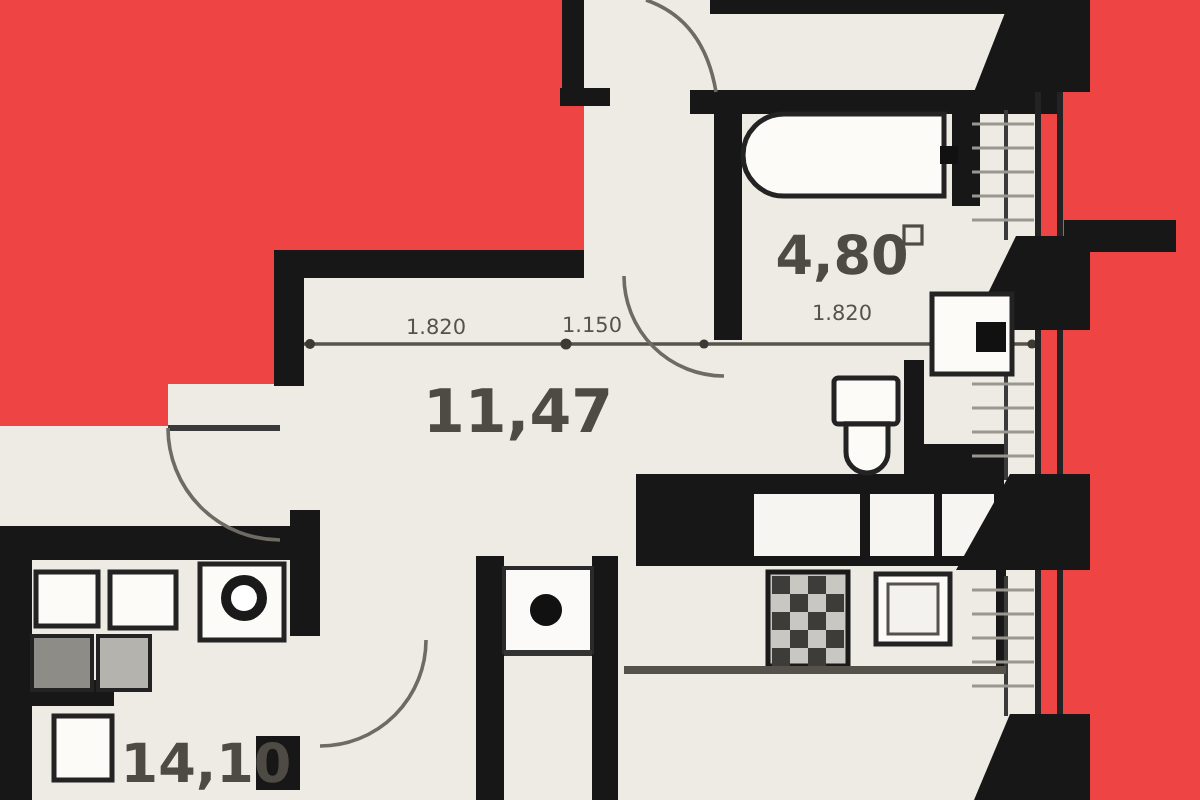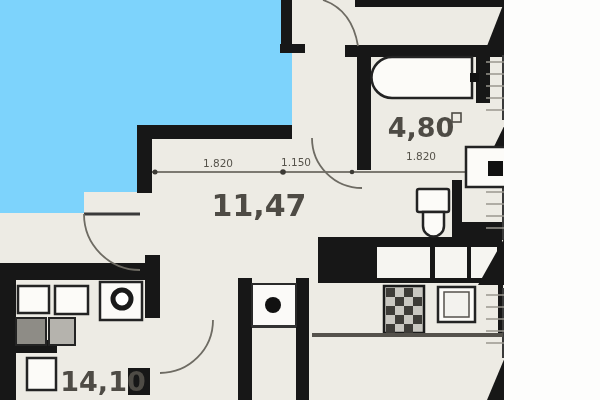--- a/index.html
+++ b/index.html
@@ -1,16 +1,16 @@
 <!DOCTYPE html>
 <html><head>
 <meta charset="utf-8">
 <style>
   html,body{margin:0;padding:0;background:#fdfdfc;}
-  #stage{position:relative;width:504px;height:400px;background:#7dd3fc;overflow:hidden;
+  #stage{position:relative;width:600px;height:400px;background:#ef4444;overflow:hidden;
          font-family:"DejaVu Sans",sans-serif;}
   svg{display:block}
   .floor{fill:#edebe4}
   .wall{fill:#171717}
   .cut{fill:#f6f5f1}
   .fx{fill:#fcfbf8;stroke:#232323;stroke-width:2.5}
   .fx-thin{fill:#f3f2ee;stroke:#55524c;stroke-width:1.5}
   .dark{fill:#111}
   .arc{fill:none;stroke:#6e6b63;stroke-width:1.8}
   .leaf{stroke:#3a3a3a;stroke-width:3}

